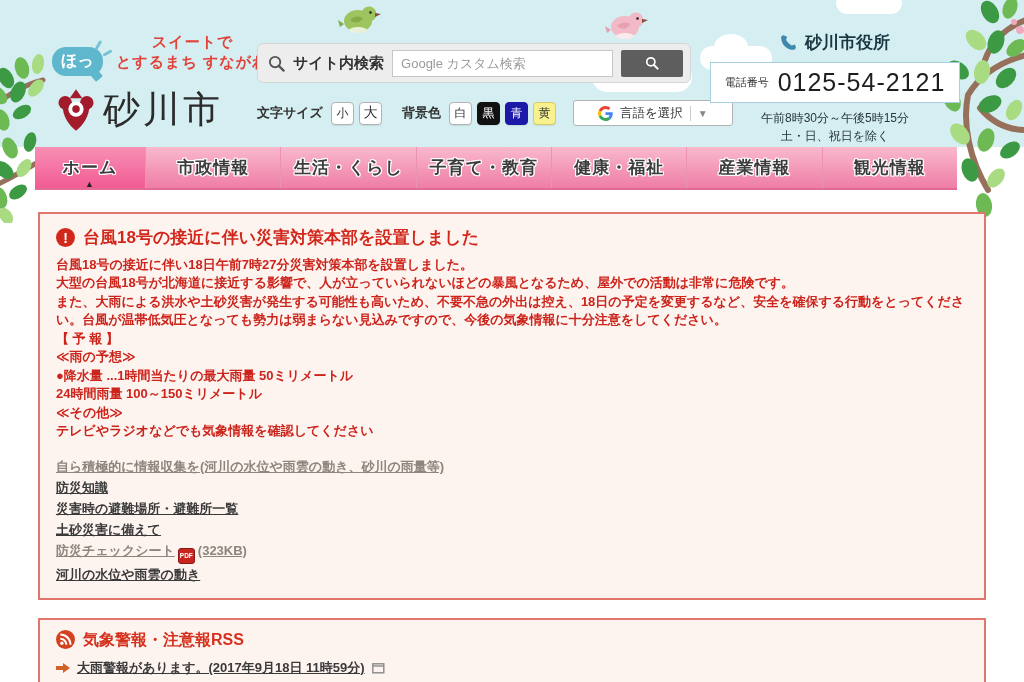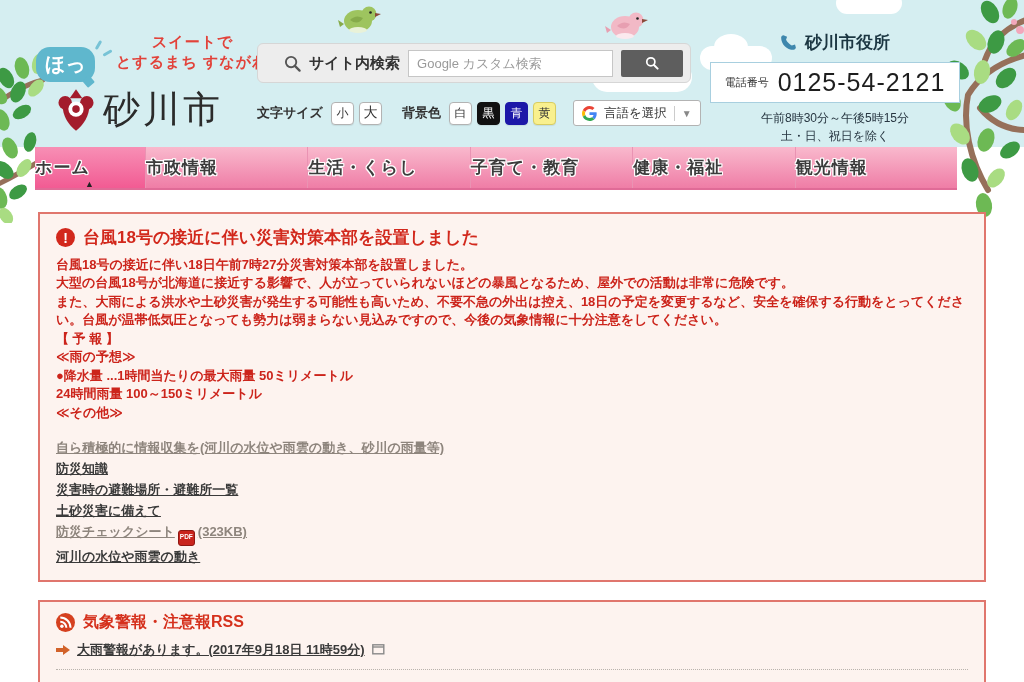--- a/index.html
+++ b/index.html
@@ -12,71 +12,71 @@
   .sky { position:absolute; left:0; top:0; width:1024px; height:147px; background:#d5eef1; }
   .cloud { position:absolute; background:#fff; border-radius:40px; }
   .cloud::before { content:""; position:absolute; background:#fff; border-radius:50%; }
   .cloud.c1 { left:592px; top:62px; width:100px; height:30px; }
   .cloud.c1::before { left:18px; top:-18px; width:46px; height:36px; }
   .cloud.c2 { left:700px; top:46px; width:72px; height:24px; }
   .cloud.c2::before { left:14px; top:-12px; width:34px; height:26px; }
   .cloud.c3 { left:836px; top:-8px; width:66px; height:22px; }
   .deco { position:absolute; z-index:1; }
   
-  .bubble { position:absolute; left:36px; top:47px; z-index:3; background:#5fb7cd; color:#fff;
-    font-size:20px; font-weight:bold; padding:4px 9px; border-radius:14px; }
+  .bubble { position:absolute; left:52px; top:47px; z-index:3; background:#5fb7cd; color:#fff;
+    font-size:16px; font-weight:bold; padding:4px 9px; border-radius:14px; }
   .bubble::after { content:""; position:absolute; right:2px; bottom:-4px; width:9px; height:9px;
     background:#5fb7cd; transform:rotate(50deg); border-radius:1px; }
   .spark { position:absolute; width:3px; height:10px; background:#77c3d6; border-radius:2px; z-index:3; }
   .spark.s1 { left:97px; top:40px; transform:rotate(30deg); }
   .spark.s2 { left:106px; top:48px; transform:rotate(60deg); }
   .catch { position:absolute; left:116px; top:32px; z-index:3; color:#e2423a; font-weight:bold;
     font-size:15px; line-height:1.35; letter-spacing:1px; }
   .catch .l1 { margin-left:36px; }
   .cityrow { position:absolute; left:58px; top:85px; z-index:3; display:flex; align-items:center; gap:9px; }
   .cityname { font-size:37px; color:#2b2b2b; font-weight:400; letter-spacing:3px; }
   
   .searchbar { position:absolute; left:257px; top:43px; width:434px; height:40px; z-index:3;
     background:#ededed; border:1px solid #d6d6d6; border-radius:6px;
-    display:flex; align-items:center; padding:0 7px 0 26px; gap:8px; }
+    display:flex; align-items:center; padding:0 7px 0 10px; gap:8px; }
   .searchbar .slabel { font-size:15px; font-weight:bold; color:#333; white-space:nowrap; }
   .searchbar input { flex:1; height:27px; border:1px solid #c6c6c6; background:#fff;
     font-size:13px; padding:0 8px; font-family:inherit; color:#0c4a6e; min-width:0; }
   .searchbar input::placeholder { color:#9a9a9a; }
   .sbtn { width:62px; height:27px; background:#5e5e5e; border:none; border-radius:2px;
     display:flex; align-items:center; justify-content:center; cursor:pointer; }
   .controls { position:absolute; left:257px; top:100px; z-index:3; display:flex; align-items:center;
     gap:5px; font-size:13px; color:#333; }
   .ctl-label { font-weight:bold; margin-right:3px; }
   .sq { width:23px; height:23px; border:1px solid #b3b3b3; border-radius:4px; background:#fff;
     display:flex; align-items:center; justify-content:center; font-size:12px; color:#333;
     cursor:pointer; box-shadow:0 1px 1px rgba(0,0,0,.08); }
   .sq.big { font-size:14px; }
   .sq.k { background:#111; border-color:#111; color:#fff; }
   .sq.b { background:#1c18a8; border-color:#1c18a8; color:#fff; }
   .sq.y { background:#f9f08e; border-color:#d8cd62; color:#333; }
   .gap { width:10px; }
   .lang { margin-left:12px; height:26px; background:#fff; border:1px solid #b3b3b3; border-radius:3px;
-    display:flex; align-items:center; gap:7px; padding:0 8px; cursor:pointer; }
+    display:flex; align-items:center; gap:7px; padding:0 24px; cursor:pointer; }
   .lang .txt { font-size:12.5px; color:#333; }
   .lang .div { width:1px; height:15px; background:#ccc; }
   .lang .caret { font-size:10px; color:#888; }
   
   .contact { position:absolute; left:710px; top:31px; width:250px; z-index:3; text-align:center; }
   .office { display:flex; align-items:center; justify-content:center; gap:8px;
     color:#1b3642; font-size:17px; font-weight:bold; }
   .phonebox { margin-top:8px; background:#fff; border:1px solid #a8cfdf; padding:5px 8px;
     display:flex; align-items:center; justify-content:center; gap:9px; }
   .phonebox .pl { font-size:11px; color:#333; }
   .phonebox .pn { font-size:25px; color:#1e1e1e; letter-spacing:1px; }
   .hours { margin-top:6px; font-size:12px; color:#273641; line-height:1.5; }
   
   .nav { position:absolute; left:35px; top:147px; width:922px; height:43px; z-index:2;
     display:flex; background:linear-gradient(#f9b9cd,#ef7da6); border-bottom:2px solid #e06b97; }
-  .tab { flex:1; display:flex; align-items:center; justify-content:flex-start; position:relative;
+  .tab { flex:1; display:flex; align-items:center; justify-content:center; position:relative;
     font-size:17px; font-weight:bold; color:#3c3c3c; cursor:pointer; border-left:1px solid #ea93b3;
     letter-spacing:1px;
     text-shadow:1px 0 #fff,-1px 0 #fff,0 1px #fff,0 -1px #fff,1px 1px #fff,-1px -1px #fff,1px -1px #fff,-1px 1px #fff; }
   .tab:first-child { border-left:none; flex:0 0 110px; }
   .tab.active { background:linear-gradient(#f78fb5,#f25b93); }
   .tab .marker { position:absolute; bottom:-1px; left:50%; transform:translateX(-50%);
     font-size:9px; color:#222; text-shadow:none; }
   
   .main { position:absolute; left:0; top:190px; width:1024px; z-index:2; padding:22px 38px 0; }
   .box { border:2px solid #e0766d; background:#fdf3ef; }
@@ -86,21 +86,21 @@
     display:flex; align-items:center; justify-content:center; font-size:14px; font-weight:bold; }
   .alert-body { margin-top:7px; color:#cc241b; font-weight:bold; font-size:13px; line-height:1.42; }
   .alert-links { margin-top:15px; font-size:13px; font-weight:bold; line-height:1.62; }
   .alink { text-decoration:underline; cursor:pointer; }
   .dark { color:#3a3a3a; }
   .gray { color:#8e857d; }
   .pdfico { display:inline-flex; align-items:center; justify-content:center; width:17px; height:16px;
     background:#c9241d; color:#fff; font-size:6.5px; font-weight:bold; border-radius:3px;
     margin:0 3px; vertical-align:-3px; border:1px solid #8e1712; }
   .rss { margin-top:18px; padding:10px 16px 13px; }
-  .rss-title { display:flex; align-items:center; gap:8px; color:#d5301c; font-size:16px; font-weight:bold; }
+  .rss-title { display:flex; gap:8px; color:#d5301c; font-size:16px; font-weight:bold; }
   .rss-item { margin-top:8px; padding-bottom:10px; border-bottom:1px dotted #b9b3ad;
     display:flex; align-items:center; gap:7px; font-size:13px; font-weight:bold; color:#3a3a3a; }
   .rss-link { text-decoration:underline; cursor:pointer; }
 </style>
 </head>
 <body>
 
 <div class="sky">
   <div class="cloud c1"></div>
   <div class="cloud c2"></div>
@@ -257,40 +257,44 @@
   <div class="tab">
     <span>生活・くらし</span>
   </div>
   <div class="tab">
     <span>子育て・教育</span>
   </div>
   <div class="tab">
     <span>健康・福祉</span>
   </div>
   <div class="tab">
+    <span>産業情報</span>
+  </div>
+  <div class="tab">
     <span>観光情報</span>
   </div>
 </nav>
 
 <div class="main">
 
   <section class="box alert">
     <h2 class="alert-title">
       <span class="badge">!</span>
       <span>台風18号の接近に伴い災害対策本部を設置しました</span>
     </h2>
     <div class="alert-body">
       <div>台風18号の接近に伴い18日午前7時27分災害対策本部を設置しました。</div>
       <div>大型の台風18号が北海道に接近する影響で、人が立っていられないほどの暴風となるため、屋外での活動は非常に危険です。</div>
       <div>また、大雨による洪水や土砂災害が発生する可能性も高いため、不要不急の外出は控え、18日の予定を変更するなど、安全を確保する行動をとってください。台風が温帯低気圧となっても勢力は弱まらない見込みですので、今後の気象情報に十分注意をしてください。</div>
       <div>【 予 報 】</div>
       <div>≪雨の予想≫</div>
       <div>●降水量 ...1時間当たりの最大雨量 50ミリメートル</div>
       <div>24時間雨量 100～150ミリメートル</div>
       <div>≪その他≫</div>
+      <div>テレビやラジオなどでも気象情報を確認してください</div>
     </div>
     <div class="alert-links">
       <div>
         <span class="alink gray">自ら積極的に情報収集を(河川の水位や雨雲の動き、砂川の雨量等)</span>
       </div>
       <div>
         <span class="alink dark">防災知識</span>
       </div>
       <div>
         <span class="alink dark">災害時の避難場所・避難所一覧</span>

